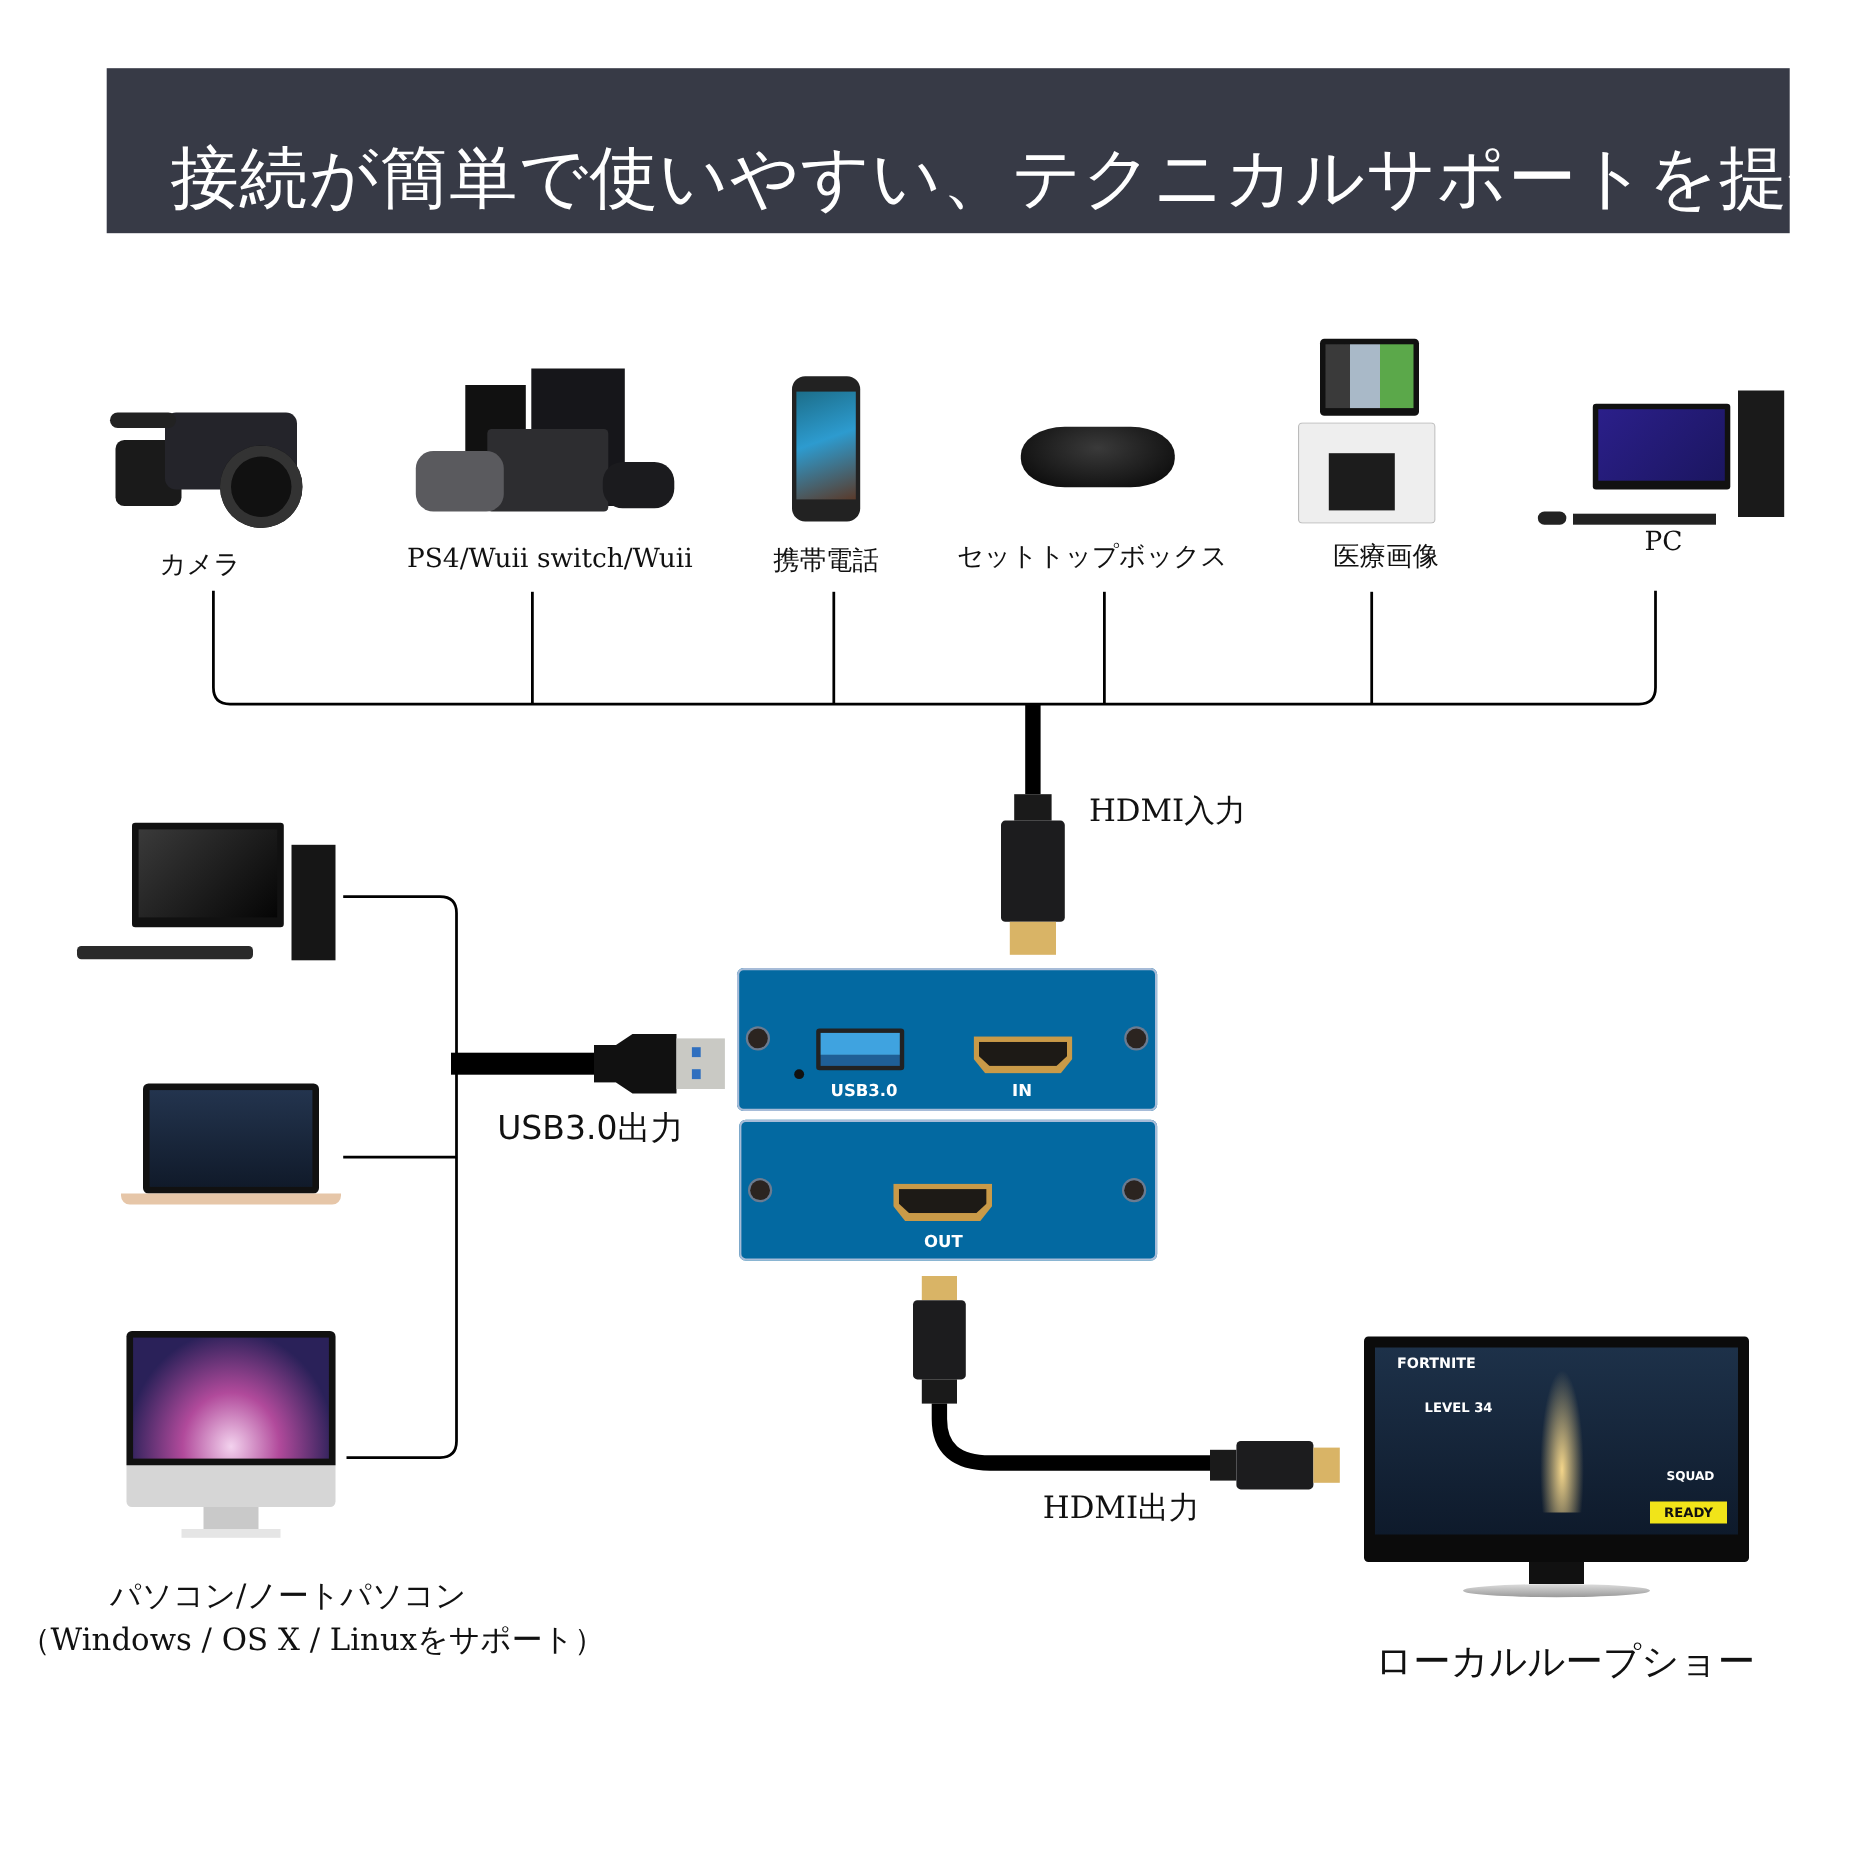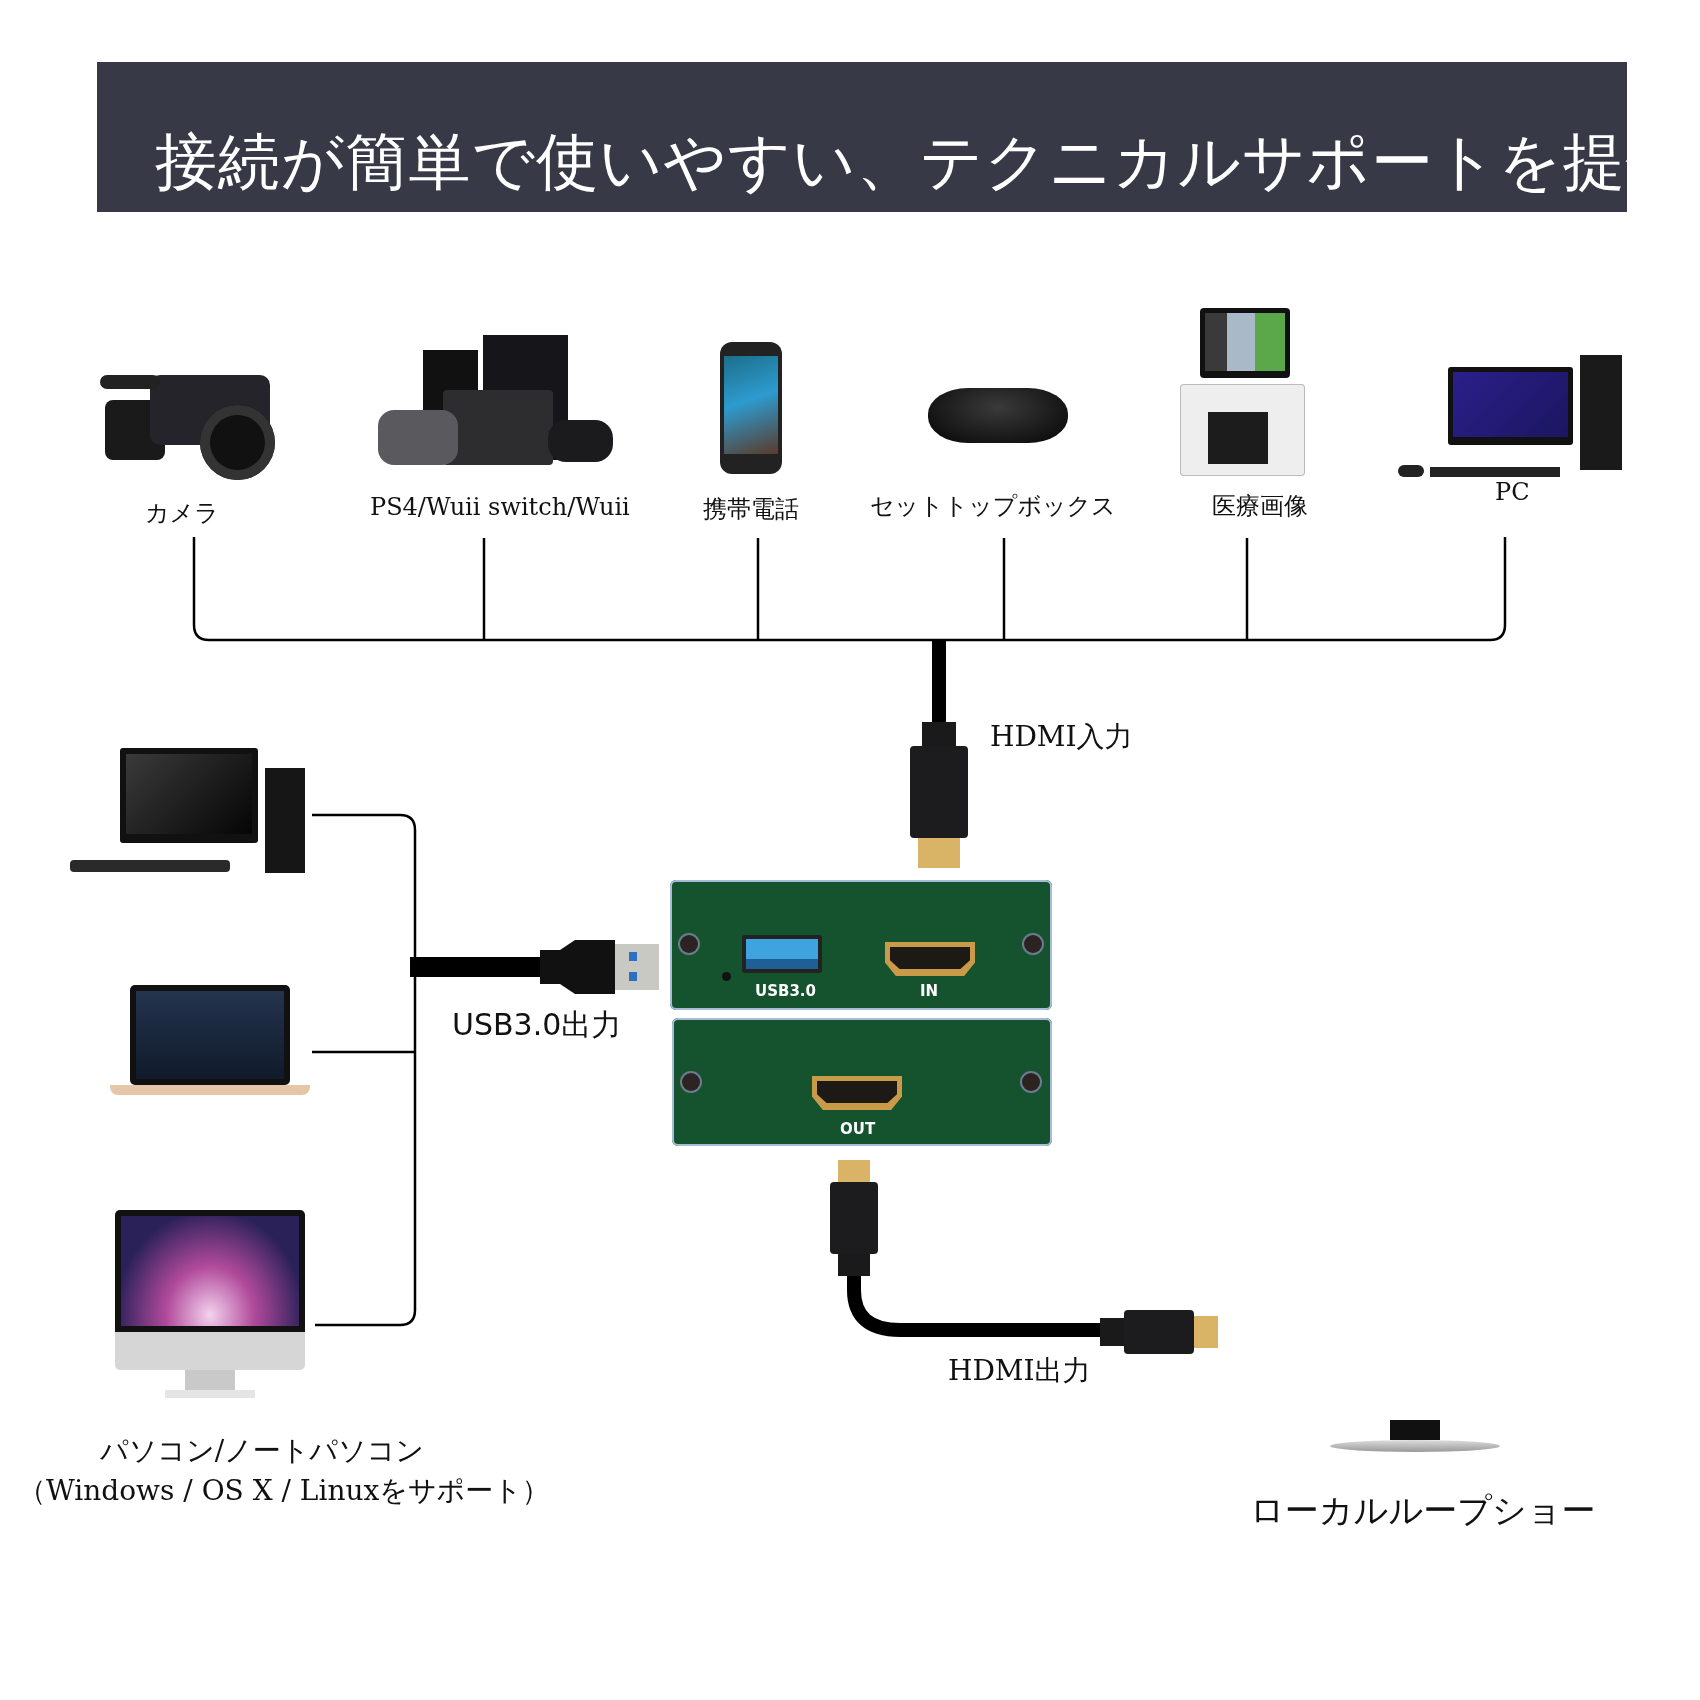--- a/index.html
+++ b/index.html
@@ -6,21 +6,21 @@
   body { width:1700px; height:1700px; position:relative; overflow:hidden;
          font-family:"DejaVu Serif","Liberation Serif",serif; color:#111; }
   .abs { position:absolute; }
   .banner { left:97px; top:62px; width:1530px; height:150px; background:#373a46; }
   .banner-title { position:absolute; left:58px; top:58px; font-size:62px; color:#fff;
                   letter-spacing:1px; white-space:nowrap; font-family:"DejaVu Sans",sans-serif; }
   .label { position:absolute; font-size:24px; white-space:nowrap; text-align:center; }
   .label-sans { font-family:"DejaVu Sans",sans-serif; }
   svg.lines { position:absolute; left:0; top:0; width:1700px; height:1700px; pointer-events:none; }
   .device { position:absolute; }
-  .box { position:absolute; background:#14532d; border-radius:6px; box-shadow: inset 0 0 0 2px #a7bcd8; }
+  .box { position:absolute; background:#0369a1; border-radius:6px; box-shadow: inset 0 0 0 2px #a7bcd8; }
   .screw { position:absolute; width:18px; height:18px; border-radius:50%; background:#2b2420; box-shadow:0 0 0 2px #6b7b90; }
   .port-label { position:absolute; color:#fff; font-weight:bold; font-size:15px; font-family:"DejaVu Sans",sans-serif; }
 </style>
 </head>
 <body>
 
 <div class="abs banner">
   <div class="banner-title">接続が簡単で使いやすい、テクニカルサポートを提供</div>
 </div>
 
@@ -155,16 +155,25 @@
       <div class="abs" style="left:6px;top:6px;width:178px;height:110px;background:radial-gradient(ellipse at 50% 90%,#f3d2ee,#b14a9b 35%,#2a2159 75%);"></div>
     </div>
   </div>
   <div class="abs" style="left:70px;top:160px;width:50px;height:20px;background:#c9c9c9;"></div>
   <div class="abs" style="left:50px;top:180px;width:90px;height:8px;background:#e5e5e5;"></div>
 </div>
 <div class="label" style="left:100px;top:1432px;font-size:28px;">パソコン/ノートパソコン</div>
 <div class="label" style="left:18px;top:1472px;font-size:28px;">（Windows / OS X / Linuxをサポート）</div>
 
 <div class="device" style="left:1240px;top:1215px;width:350px;height:250px;">
+  <div class="abs" style="left:0;top:0;width:350px;height:205px;background:#0b0b0b;border-radius:4px;">
+    <div class="abs" style="left:10px;top:10px;width:330px;height:170px;background:linear-gradient(180deg,#1d3149,#0e1a2b);overflow:hidden;">
+      <div class="abs" style="left:20px;top:8px;color:#fff;font-weight:bold;font-size:13px;font-family:'DejaVu Sans',sans-serif;">FORTNITE</div>
+      <div class="abs" style="left:45px;top:48px;color:#fff;font-weight:bold;font-size:12px;font-family:'DejaVu Sans',sans-serif;">LEVEL 34</div>
+      <div class="abs" style="left:150px;top:20px;width:40px;height:130px;background:radial-gradient(ellipse at 50% 70%,#f3d58a,rgba(0,0,0,0) 70%);"></div>
+      <div class="abs" style="left:265px;top:110px;color:#fff;font-weight:bold;font-size:11px;font-family:'DejaVu Sans',sans-serif;">SQUAD</div>
+      <div class="abs" style="left:250px;top:140px;width:70px;height:20px;background:#f1e419;color:#111;font-weight:bold;font-size:12px;text-align:center;line-height:20px;font-family:'DejaVu Sans',sans-serif;">READY</div>
+    </div>
+  </div>
   <div class="abs" style="left:150px;top:205px;width:50px;height:20px;background:#111;"></div>
   <div class="abs" style="left:90px;top:225px;width:170px;height:12px;background:linear-gradient(180deg,#ddd,#999);border-radius:50%;"></div>
 </div>
 <div class="label" style="left:1250px;top:1488px;font-size:34px;">ローカルループショー</div>
 
 </body></html>

